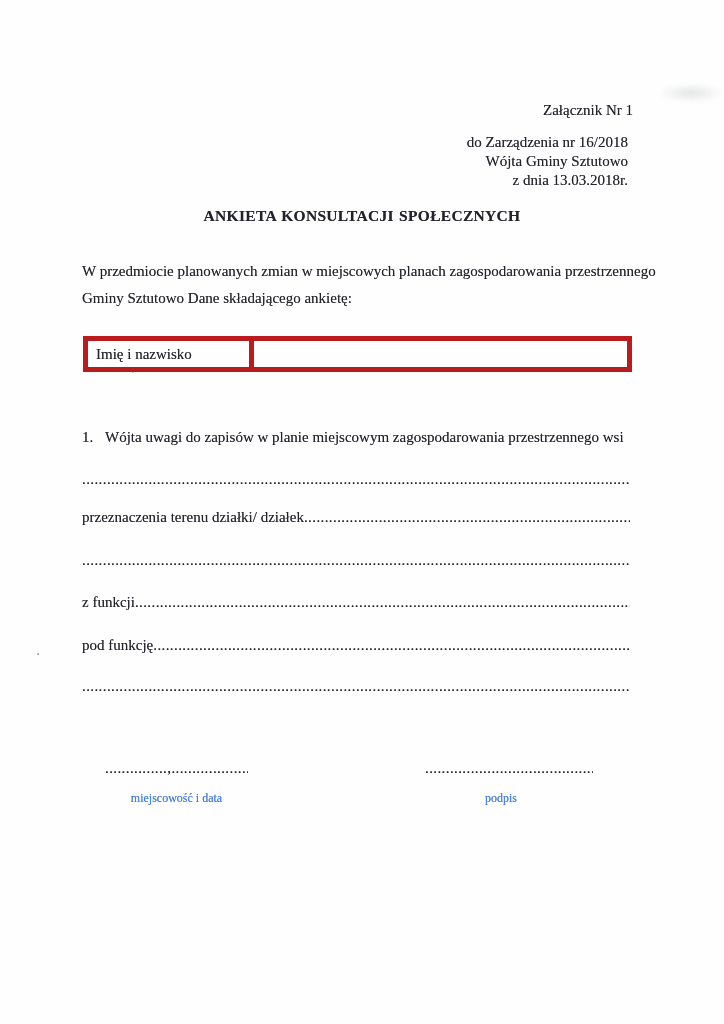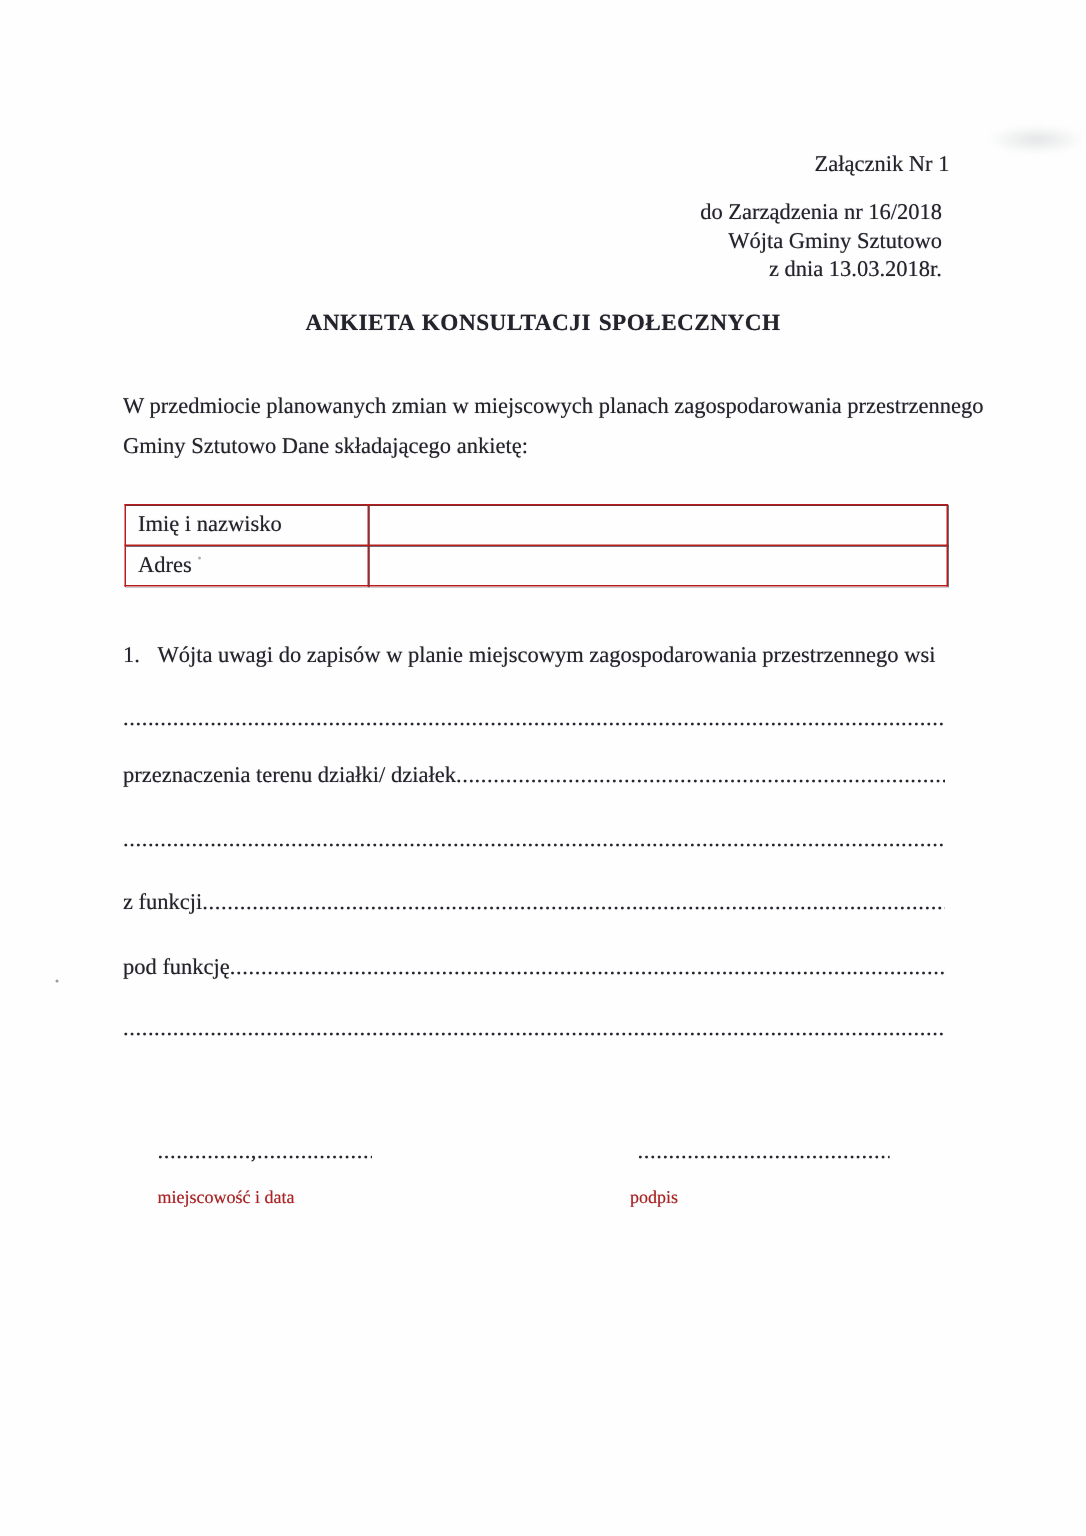--- a/index.html
+++ b/index.html
@@ -34,21 +34,21 @@
     left:82px;top:258px;width:562px;
     line-height:27px;white-space:normal;
   }
   .intro div{white-space:nowrap;}
   table.info{
     position:absolute;left:83px;top:336px;
     width:549px;border-collapse:collapse;
     table-layout:fixed;
   }
   table.info td{
-    border:1px solid #b91c1c;
+    border:5px solid #b91c1c;
     box-shadow:0 0 0 0.5px #3f3f47;
     height:24px;
     font-size:15px;
     padding:1px 2px 1px 8px;
     vertical-align:middle;
     text-shadow:0 0 0.6px rgba(35,35,45,0.55);
   }
   td.lbl{width:151px;}
   .fill-line{
     left:82px;width:548px;
@@ -56,21 +56,21 @@
   }
   .fill-line .lab{flex:0 0 auto;}
   .fill-line .dots{
     flex:1 1 auto;overflow:hidden;white-space:nowrap;
     letter-spacing:0.4px;
   }
   .num{display:inline-block;width:23px;}
   .sig-dots{letter-spacing:0.4px;overflow:hidden;}
   .caption{
     position:absolute;font-size:12px;line-height:14px;
-    color:#b91c1c;
+    text-align:center;color:#3b82f6;
     text-shadow:0 0 0.5px rgba(40,40,50,0.5);
     white-space:nowrap;
   }
   .smudge{
     position:absolute;left:660px;top:84px;width:62px;height:18px;
     background:radial-gradient(ellipse at center,#d9dbdc 0%,rgba(217,219,220,0) 75%);
     filter:blur(2px);opacity:0.75;
   }
   .speck{
     position:absolute;width:2px;height:2px;border-radius:50%;
@@ -98,24 +98,20 @@
     <div>W przedmiocie planowanych zmian w miejscowych planach zagospodarowania przestrzennego</div>
     <div>Gminy Sztutowo Dane składającego ankietę:</div>
   </div>
 
   <div class="txt title" style="top:206px;">ANKIETA KONSULTACJI SPOŁECZNYCH</div>
 
   <table class="info">
     <tbody>
         <tr>
       <td class="lbl">Imię i nazwisko</td>
-      <td></td>
-    </tr>
-    <tr>
-      <td class="lbl">Adres</td>
       <td></td>
     </tr>
   </tbody>
     </table>
 
   <div class="txt" style="left:82px;top:427px;">
     <span class="num">1.</span><span>Wójta uwagi do zapisów w planie miejscowym zagospodarowania przestrzennego wsi</span>
   </div>
 
   <div class="txt fill-line" style="top:469px;">

